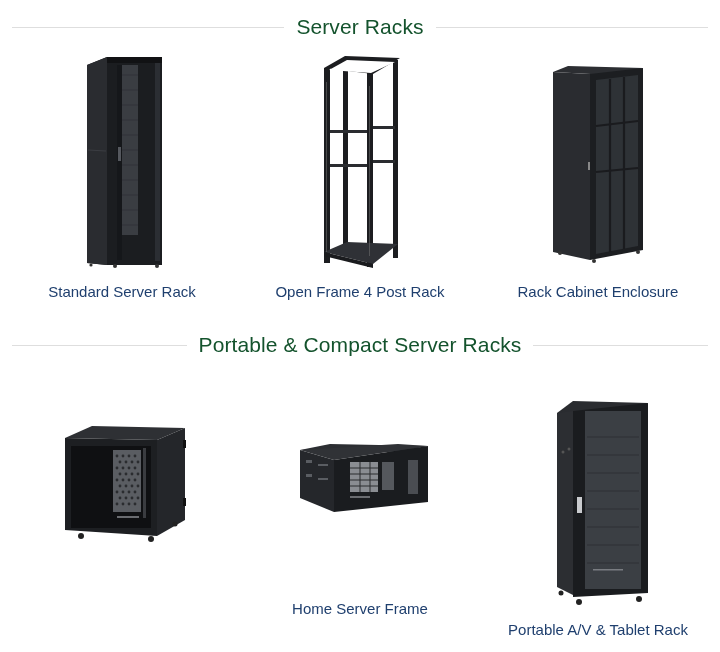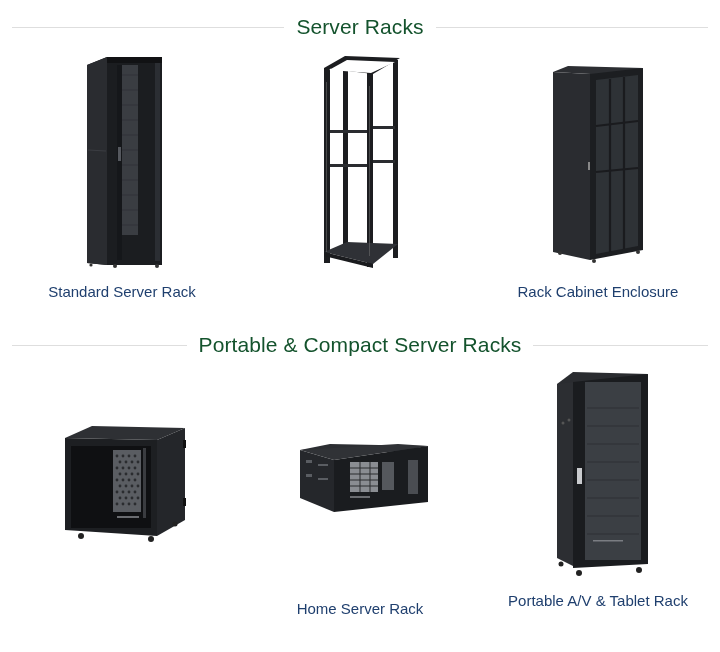--- a/index.html
+++ b/index.html
@@ -80,20 +80,21 @@
         <rect x="58" y="108" width="22" height="3"></rect>
       </g>
       <polygon points="9,200 32,190 83,192 58,212" fill="#2f3136"></polygon>
       <polygon points="9,200 58,212 58,216 9,204" fill="#1a1b1e"></polygon>
       <g fill="#777" opacity="0.5">
         <rect x="11" y="30" width="1" height="170"></rect>
         <rect x="54" y="34" width="1" height="170"></rect>
       </g>
     </svg>
   </div>
+  <div class="label" style="top:233px;">Open Frame 4 Post Rack</div>
 </div>
 
 <div class="product" style="left:478px; top:50px; height:260px;">
   <div class="img" style="top:14px;">
     <svg width="100" height="200" viewBox="0 0 100 200">
       <polygon points="5,8 20,2 95,4 80,12" fill="#2c2e32"></polygon>
       <polygon points="5,8 42,10 42,196 5,188" fill="#2a2c30"></polygon>
       <polygon points="42,10 95,4 95,186 42,196" fill="#1c1e21"></polygon>
       <polygon points="48,16 90,11 90,182 48,190" fill="#2e3236"></polygon>
       <g stroke="#1a1b1e" stroke-width="2.2">
@@ -194,24 +195,24 @@
       <rect x="118" y="20" width="10" height="34" fill="#4a4d52"></rect>
       <g fill="#5a5d62">
         <rect x="16" y="20" width="6" height="3"></rect>
           <rect x="16" y="34" width="6" height="3"></rect>
         <rect x="28" y="24" width="10" height="2"></rect>
           <rect x="28" y="38" width="10" height="2"></rect>
       </g>
       <rect x="60" y="56" width="20" height="2" fill="#6a6c70"></rect>
     </svg>
   </div>
-  <div class="label" style="top:190px;">Home Server Rack</div>
-</div>
-
-<div class="product" style="left:478px; top:364px; height:258px;">
+  <div class="label" style="top:190px;">Home Server Frame</div>
+</div>
+
+<div class="product" style="left:478px; top:393px; height:258px;">
   <div class="img" style="top:4px;">
     <svg width="110" height="210" viewBox="0 0 110 210">
       <polygon points="14,16 30,4 105,6 92,16" fill="#2a2c30"></polygon>
       <polygon points="14,16 30,14 30,198 14,190" fill="#2c2e32"></polygon>
       <polygon points="30,14 105,6 105,196 30,200" fill="#1a1c1f"></polygon>
       <rect x="42" y="14" width="56" height="178" fill="#3b3f44"></rect>
       <g stroke="#2e3135" stroke-width="1.2">
         <line x1="44" y1="40" x2="96" y2="40"></line>
           <line x1="44" y1="58" x2="96" y2="58"></line>
         <line x1="44" y1="76" x2="96" y2="76"></line>

